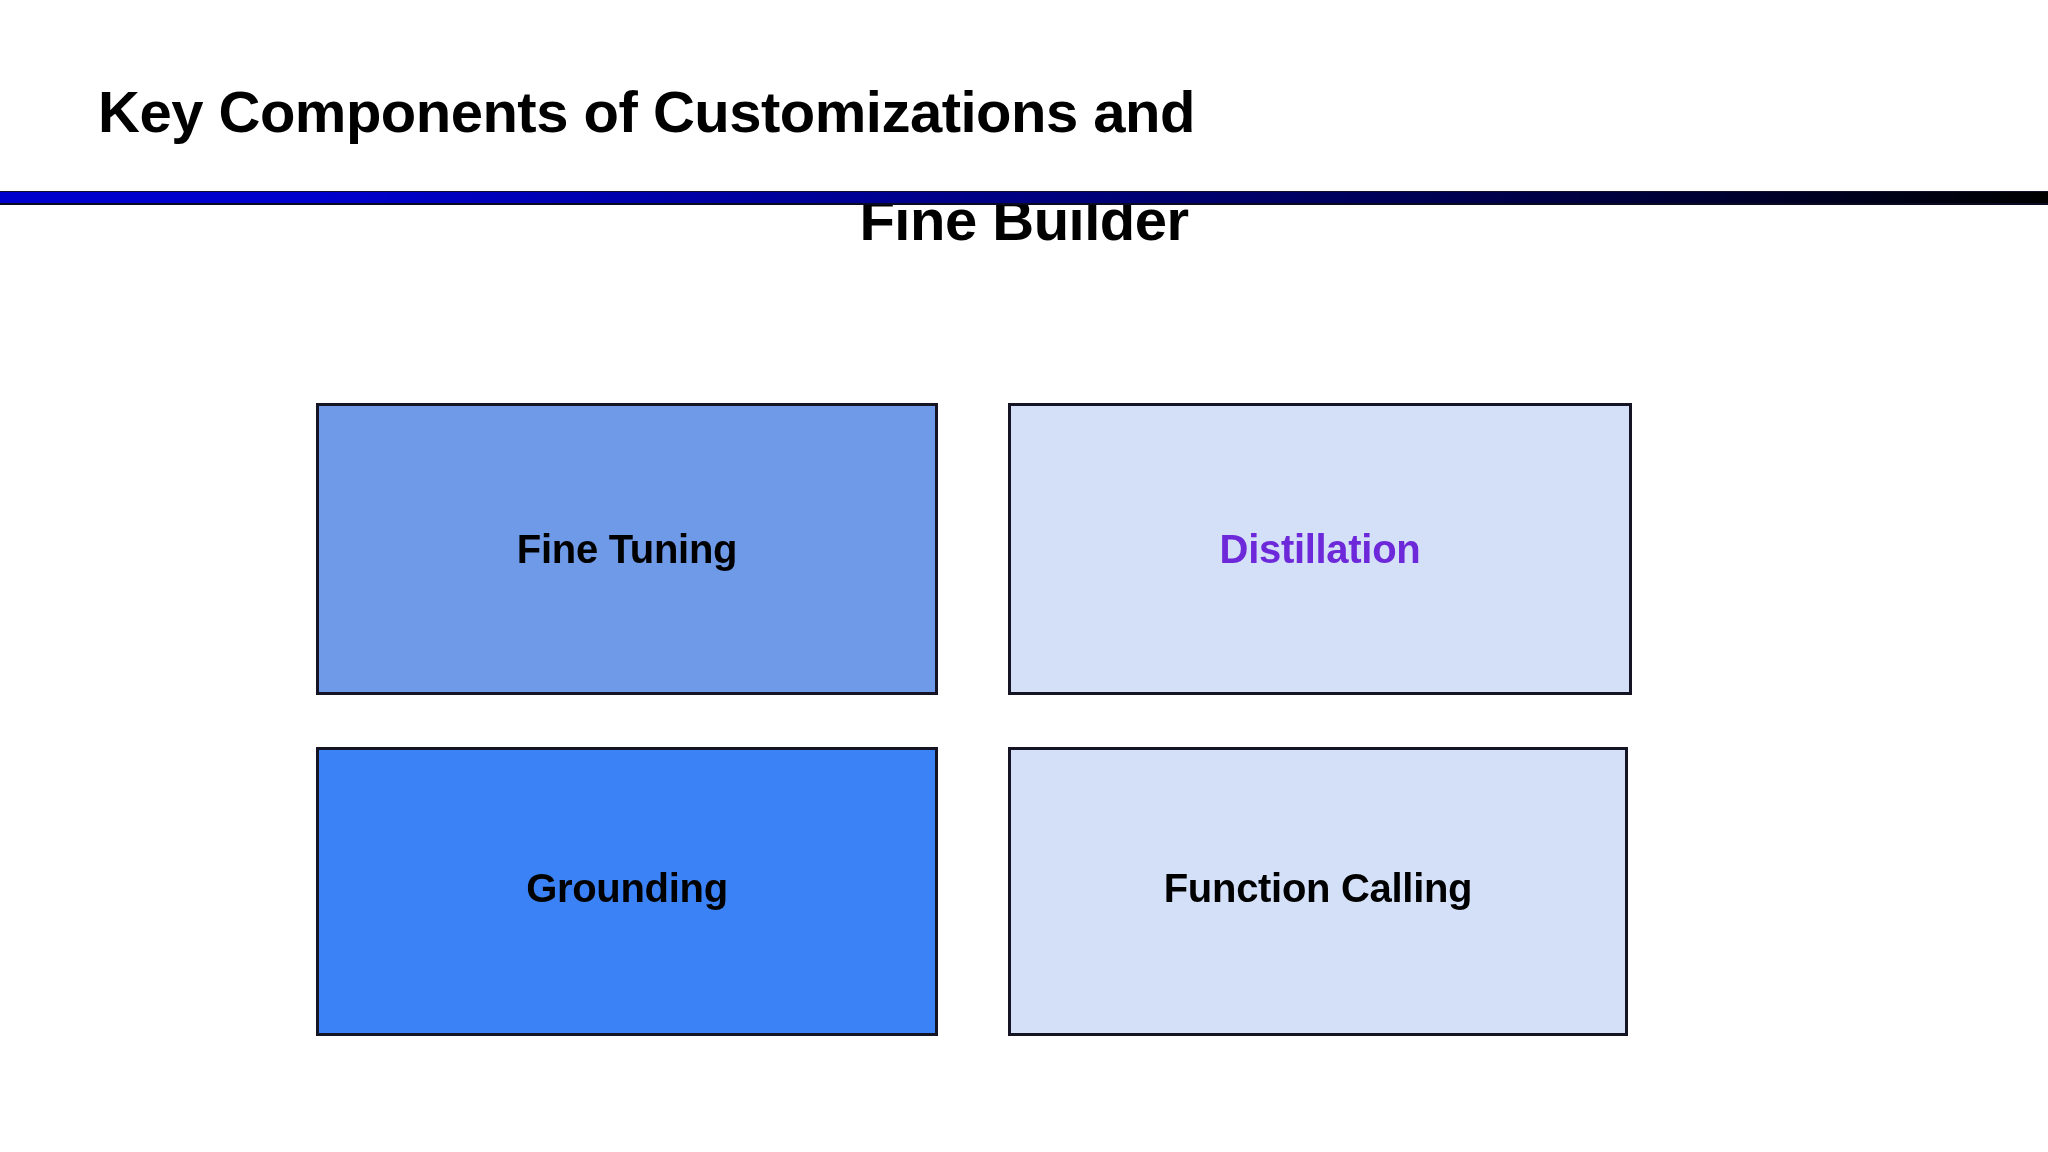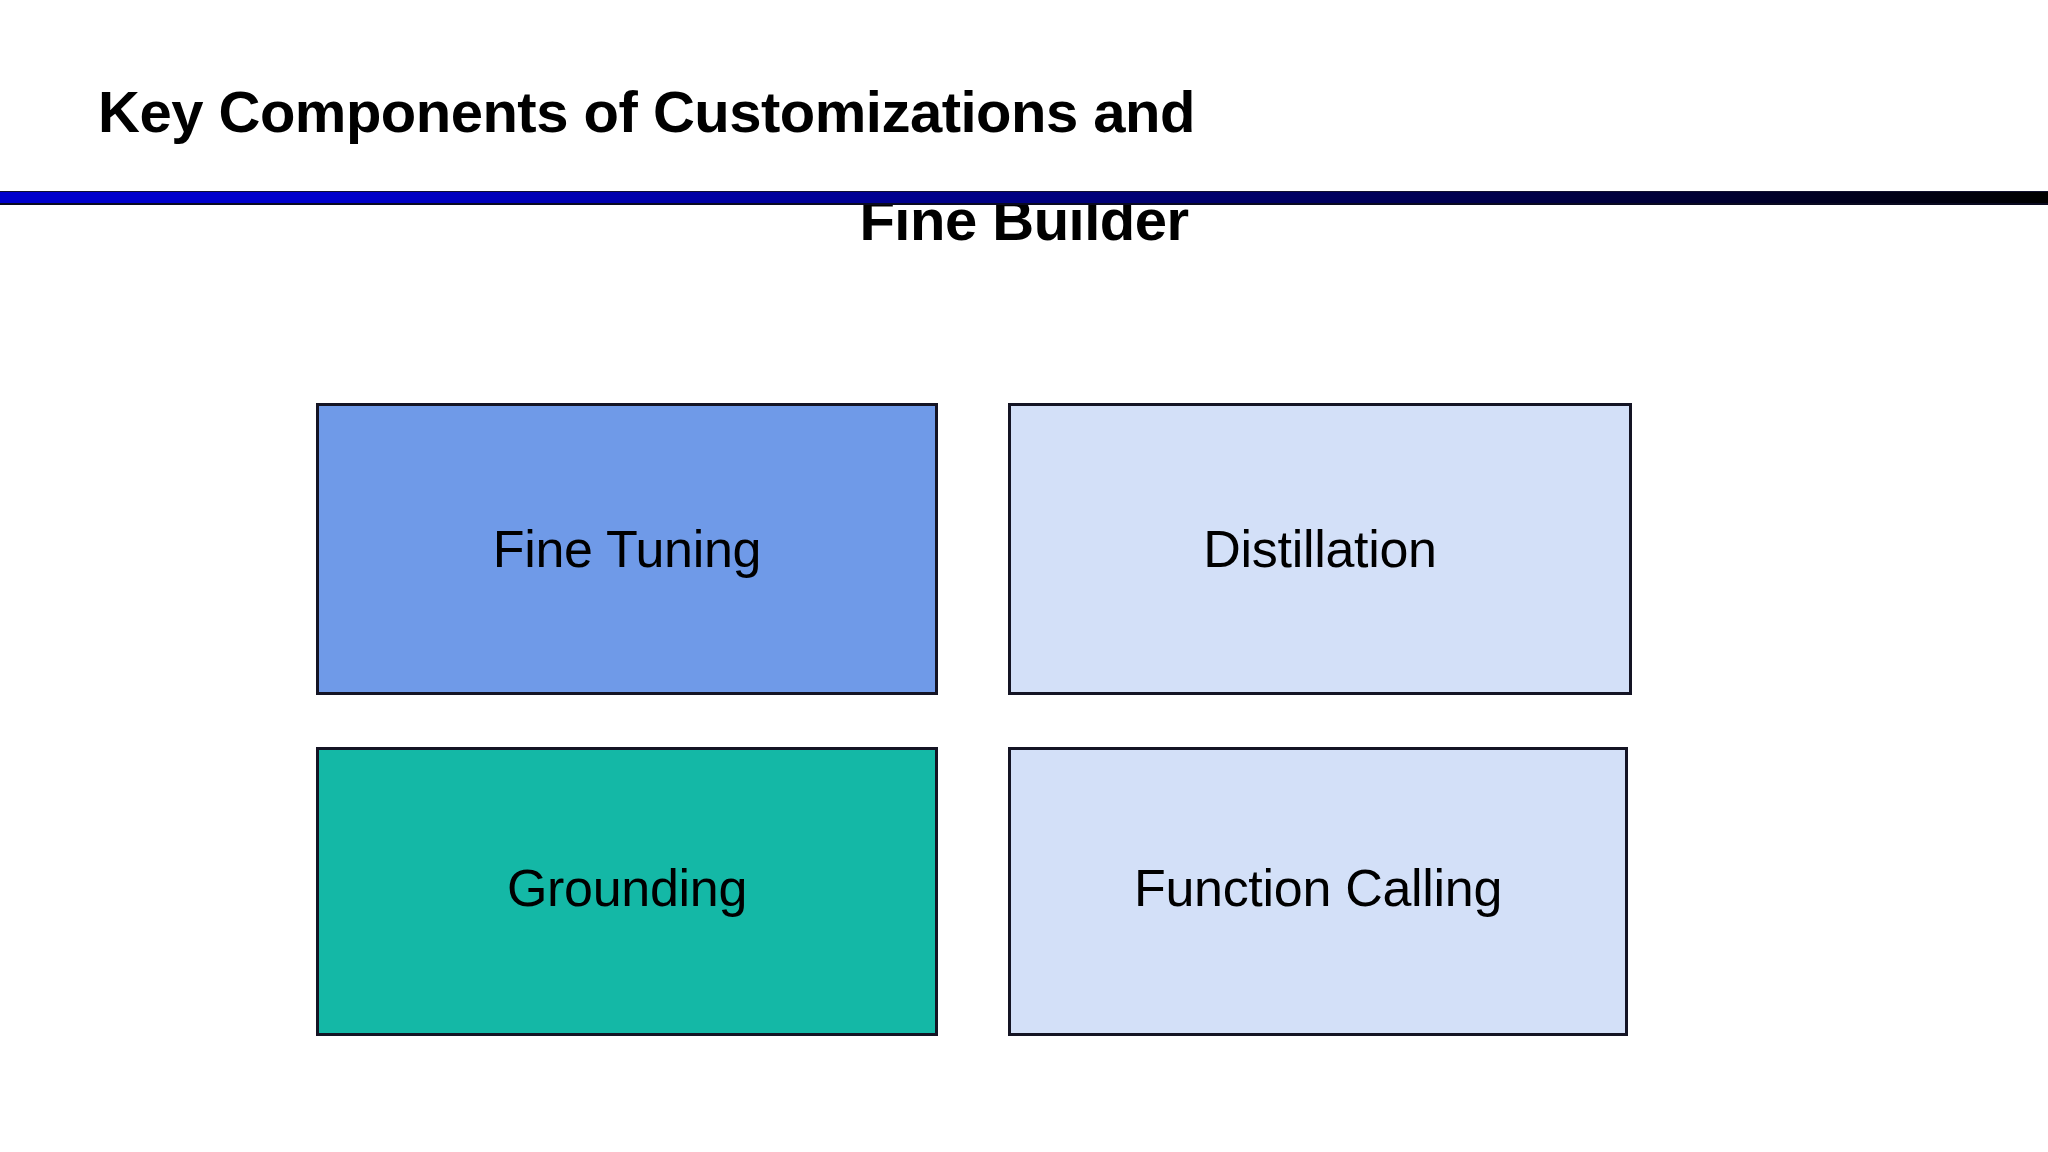--- a/index.html
+++ b/index.html
@@ -88,22 +88,22 @@
   .concept-box {
     position: absolute;
     box-sizing: border-box;
     border: 3px solid #141424;
     display: flex;
     align-items: center;
     justify-content: center;
   }
   .concept-box-label {
     font-family: "Liberation Sans", sans-serif;
-    font-weight: normal;
-    font-size: 52px;
+    font-weight: bold;
+    font-size: 40px;
     line-height: 62px;
     color: #000000;
     text-align: center;
     white-space: nowrap;
     letter-spacing: -0.3px;
   }
 
   
   #box-fine-tuning {
     left: 0px;
@@ -149,24 +149,24 @@
   <div id="divider-rule" style="background: linear-gradient(to right, rgb(0, 0, 204) 0%, rgb(0, 0, 204) 16%, rgb(0, 0, 147) 42%, rgb(0, 0, 97) 64%, rgb(0, 0, 49) 84%, rgb(0, 0, 0) 100%);"></div>
   <div id="divider-rule-cap-bottom"></div>
 
   <div id="box-grid">
 
     <div class="concept-box" id="box-fine-tuning" style="background: rgb(111, 154, 232); border-color: rgb(20, 20, 36);">
       <span class="concept-box-label" style="color: rgb(0, 0, 0);">Fine Tuning</span>
     </div>
 
     <div class="concept-box" id="box-distillation" style="background: rgb(211, 224, 248); border-color: rgb(20, 20, 36);">
-      <span class="concept-box-label" style="color: #000000;">Distillation</span>
+      <span class="concept-box-label" style="color: #6d28d9;">Distillation</span>
     </div>
 
-    <div class="concept-box" id="box-grounding" style="background: #14b8a6; border-color: rgb(20, 20, 36);">
+    <div class="concept-box" id="box-grounding" style="background: #3b82f6; border-color: rgb(20, 20, 36);">
       <span class="concept-box-label" style="color: rgb(0, 0, 0);">Grounding</span>
     </div>
 
     <div class="concept-box" id="box-function-calling" style="background: rgb(211, 224, 248); border-color: rgb(20, 20, 36);">
       <span class="concept-box-label" style="color: rgb(0, 0, 0);">Function Calling</span>
     </div>
 
   </div>
 
 </div>

